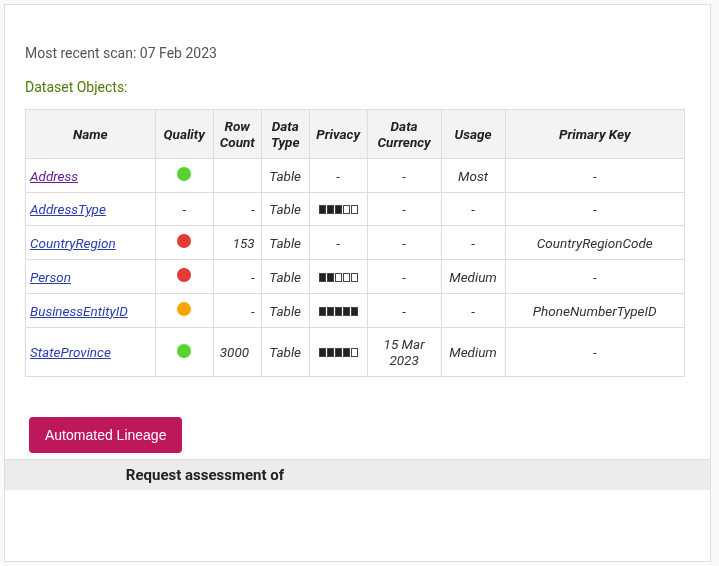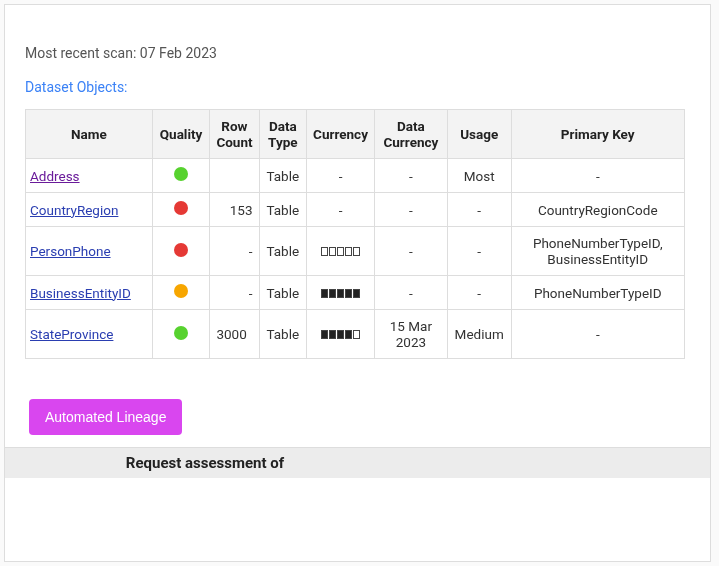--- a/index.html
+++ b/index.html
@@ -25,26 +25,27 @@
     border: 1px solid #ddd;
     border-radius: 0;
     padding: 32px 12px 0 20px;
     overflow-y: scroll;
   }
   .panel::-webkit-scrollbar { width: 14px; }
   .panel::-webkit-scrollbar-track { background: #f1f1f1; border-radius: 4px; }
   .panel::-webkit-scrollbar-thumb { background: #bdbdbd; border-radius: 4px; }
 
   .scan-line { margin: 8px 0 18px 0; color: #555; }
-  .objects-label { margin-bottom: 14px; color: #3b82f6; }
+  .objects-label { margin-bottom: 14px; color: #4d7c0f; }
 
   table.data {
     border-collapse: collapse;
     width: 660px;
     margin-bottom: 40px;
+    font-style: italic;
   }
   table.data th, table.data td {
     border: 1px solid #ddd;
     padding: 8px 6px;
     text-align: center;
     vertical-align: middle;
     font-size: 13.5px;
     color: #333;
   }
   table.data th {
@@ -78,28 +79,28 @@
   .privacy-bar .seg {
     width: 7px;
     height: 9px;
     border: 1px solid #444;
     background: #fff;
   }
   .privacy-bar .seg.filled { background: #222; }
 
   .btn {
     display: inline-block;
-    background: #d946ef;
+    background: #be185d;
     color: #fff;
     border: none;
     border-radius: 4px;
     padding: 10px 16px;
     font-size: 14px;
     cursor: pointer;
-    margin: 0 0 8px 4px;
+    margin: 0 0 2px 4px;
   }
   .footer-wrap { position: relative; height: 34px; }
   .footer-inner {
     position: absolute;
     left: -20px; right: -12px; bottom: -1px;
     background: #ececec;
     border-top: 1px solid #ddd;
     padding: 6px 0;
     text-align: left;
   }
@@ -145,62 +146,78 @@
           <col class="c-curr">
           <col class="c-usage">
           <col class="c-pk">
       </colgroup>
       <thead>
         <tr>
           <th>Name</th>
           <th>Quality</th>
           <th>Row Count</th>
           <th>Data Type</th>
-          <th>Currency</th>
+          <th>Privacy</th>
           <th>Data Currency</th>
           <th>Usage</th>
           <th>Primary Key</th>
         </tr>
       </thead>
       <tbody id="tbody">
           <tr>
             <td class="name-cell"><a href="#" style="color: rgb(106, 27, 154);">Address</a></td>
             <td><span class="dot green"></span></td>
             <td style="text-align: right; padding-right: 6px;"></td>
             <td>Table</td>
             <td>-</td>
             <td>-</td>
             <td>Most</td>
             <td>-</td>
           </tr>
           <tr>
+            <td class="name-cell"><a href="#">AddressType</a></td>
+            <td>-</td>
+            <td style="text-align: right; padding-right: 6px;">-</td>
+            <td>Table</td>
+            <td><span class="privacy-bar">
+                <span class="seg filled"></span>
+                <span class="seg filled"></span>
+                <span class="seg filled"></span>
+                <span class="seg"></span>
+                <span class="seg"></span>
+              </span></td>
+            <td>-</td>
+            <td>-</td>
+            <td>-</td>
+          </tr>
+          <tr>
             <td class="name-cell"><a href="#">CountryRegion</a></td>
             <td><span class="dot red"></span></td>
             <td style="text-align: right; padding-right: 6px;">153</td>
             <td>Table</td>
             <td>-</td>
             <td>-</td>
             <td>-</td>
             <td>CountryRegionCode</td>
           </tr>
           <tr>
-            <td class="name-cell"><a href="#">PersonPhone</a></td>
+            <td class="name-cell"><a href="#">Person</a></td>
             <td><span class="dot red"></span></td>
             <td style="text-align: right; padding-right: 6px;">-</td>
             <td>Table</td>
             <td><span class="privacy-bar">
-                <span class="seg"></span>
-                <span class="seg"></span>
-                <span class="seg"></span>
-                <span class="seg"></span>
-                <span class="seg"></span>
-              </span></td>
-            <td>-</td>
-            <td>-</td>
-            <td>PhoneNumberTypeID, BusinessEntityID</td>
+                <span class="seg filled"></span>
+                <span class="seg filled"></span>
+                <span class="seg"></span>
+                <span class="seg"></span>
+                <span class="seg"></span>
+              </span></td>
+            <td>-</td>
+            <td>Medium</td>
+            <td>-</td>
           </tr>
           <tr>
             <td class="name-cell"><a href="#">BusinessEntityID</a></td>
             <td><span class="dot orange"></span></td>
             <td style="text-align: right; padding-right: 6px;">-</td>
             <td>Table</td>
             <td><span class="privacy-bar">
                 <span class="seg filled"></span>
                 <span class="seg filled"></span>
                 <span class="seg filled"></span>

